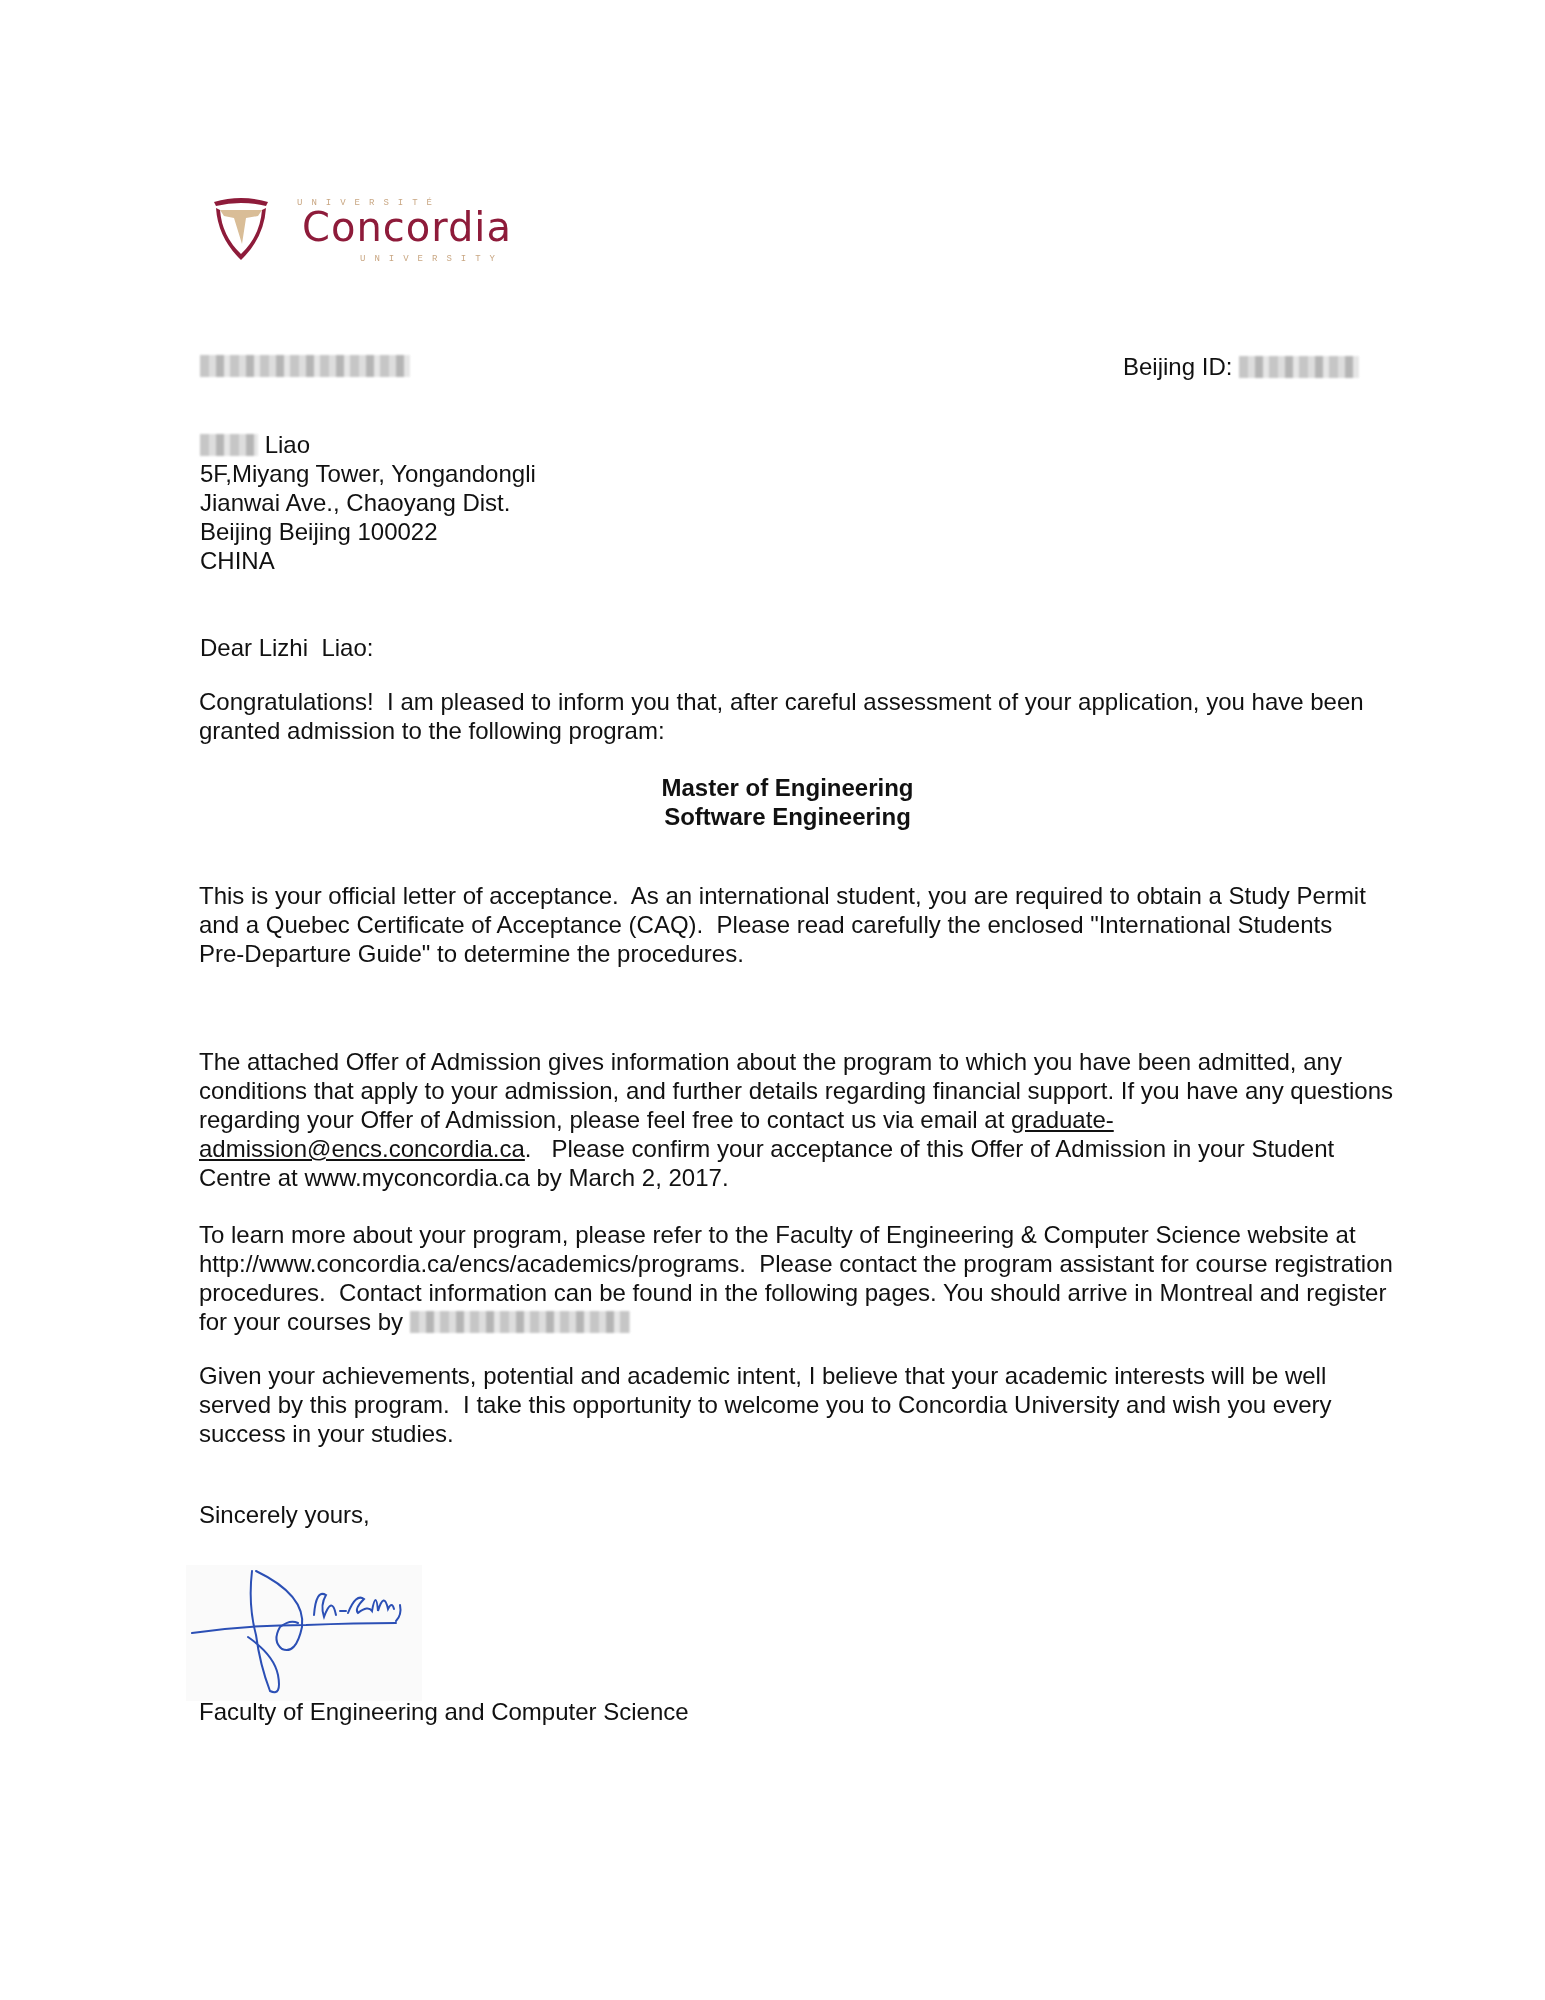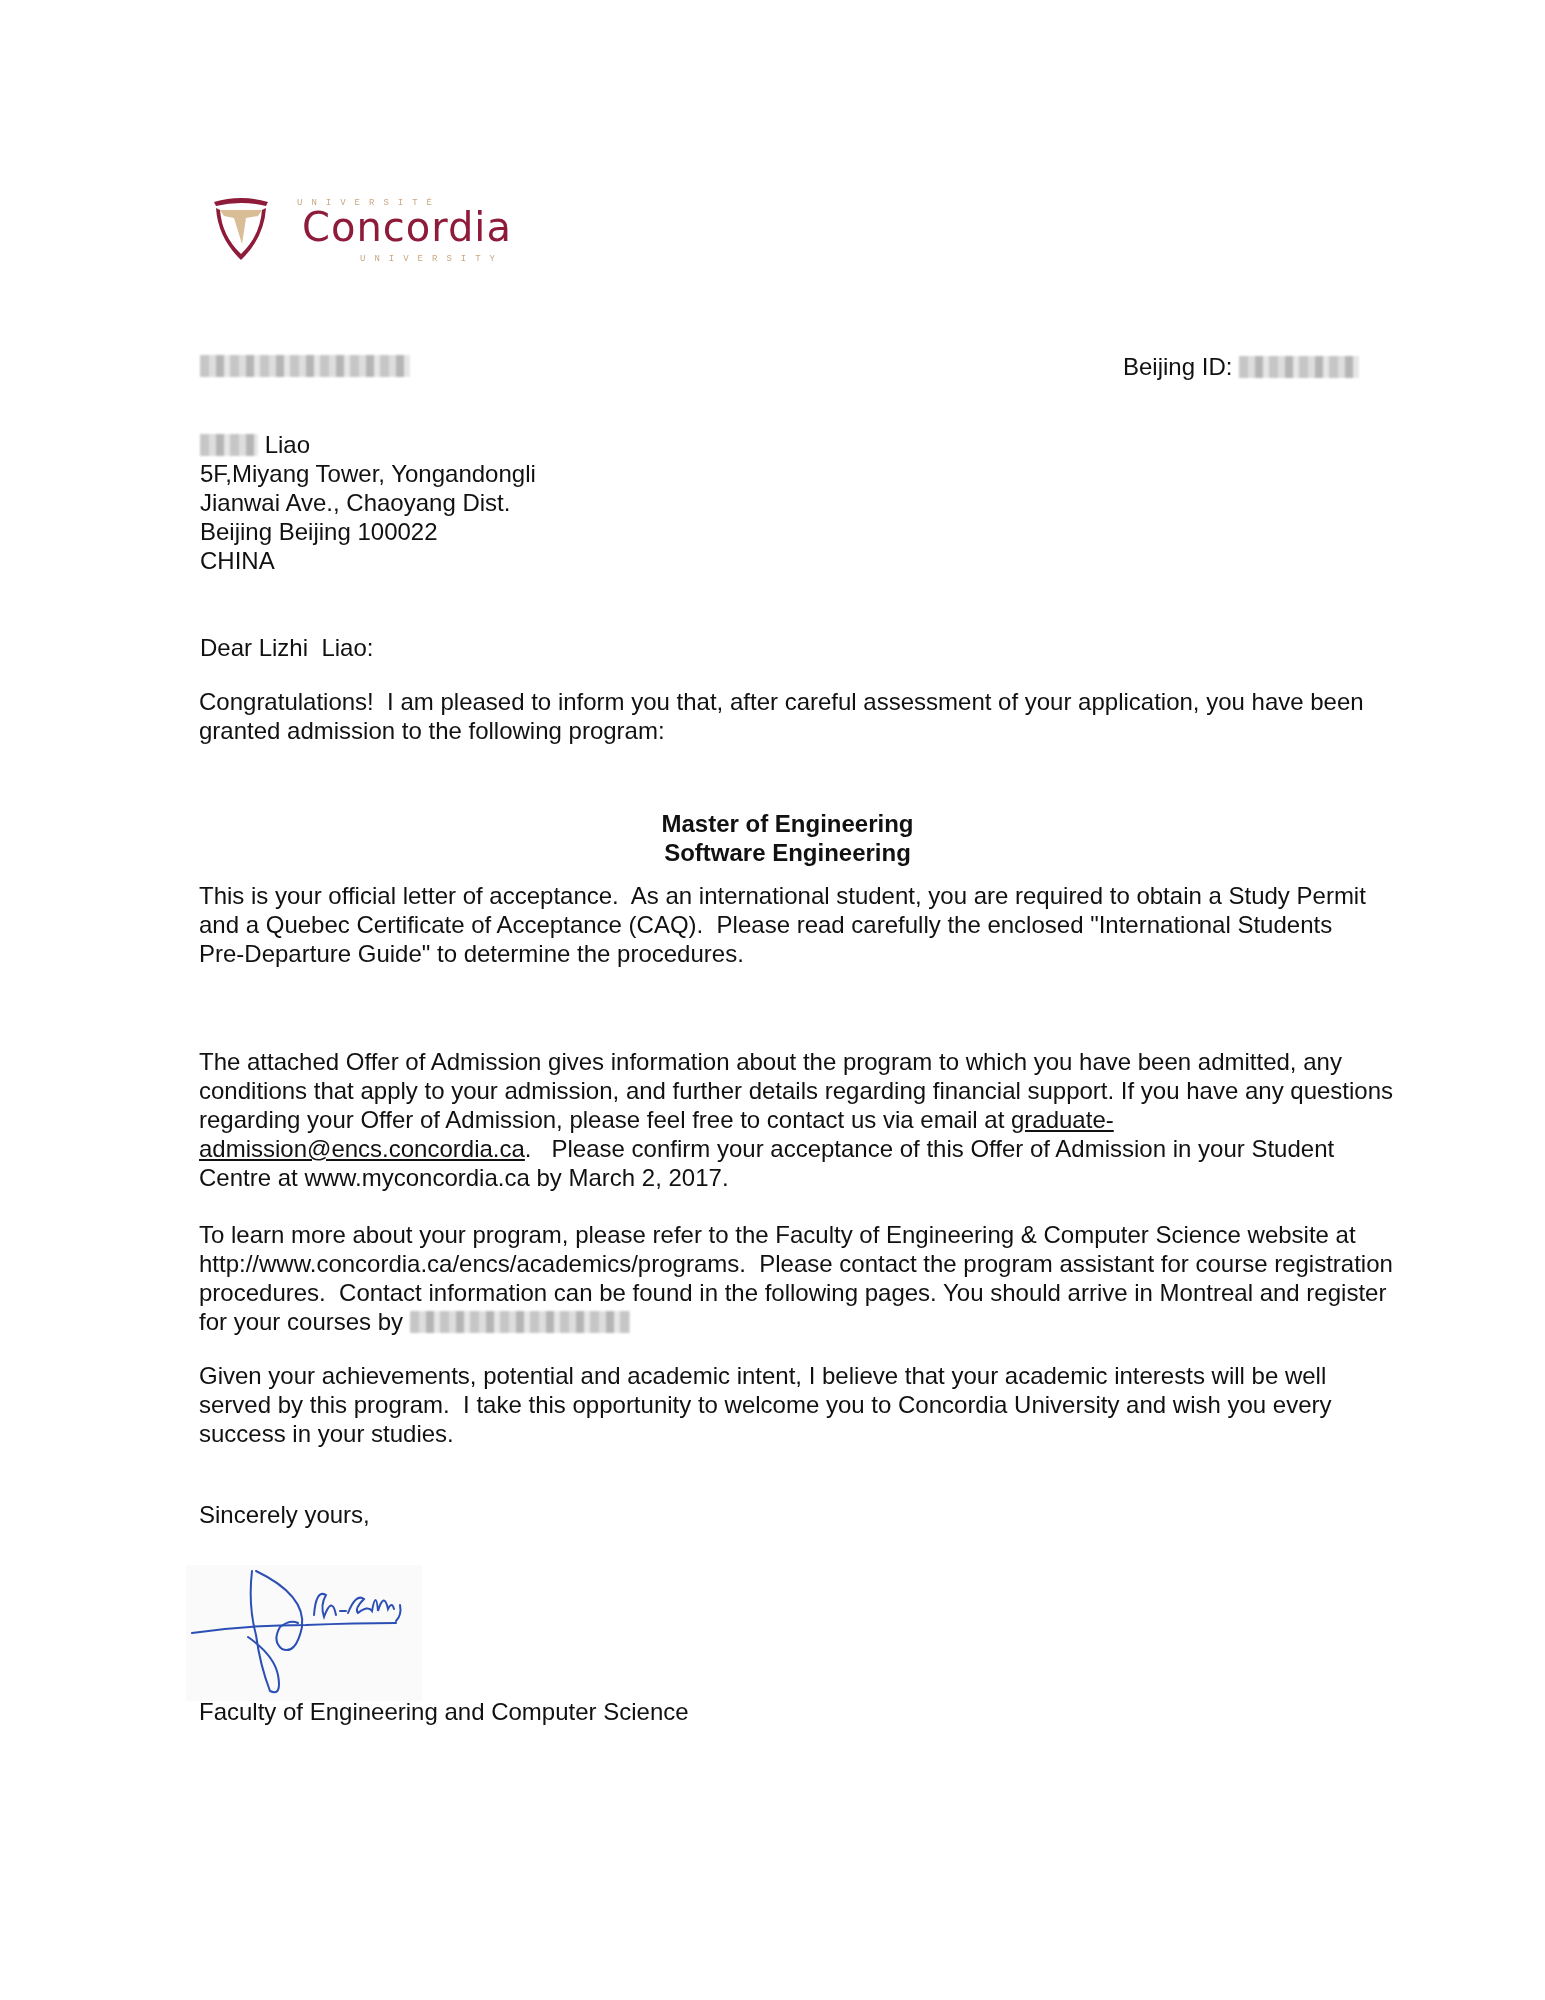--- a/index.html
+++ b/index.html
@@ -47,21 +47,21 @@
   <div>5F,Miyang Tower, Yongandongli</div>
   <div>Jianwai Ave., Chaoyang Dist.</div>
   <div>Beijing Beijing 100022</div>
   <div>CHINA</div>
 </div>
 
 <div class="abs line" style="left:200px; top:633px; white-space:pre;">Dear Lizhi  Liao:</div>
 
 <div class="abs para" style="left:199px; top:687px; width:1200px; white-space:pre-wrap;">Congratulations!  I am pleased to inform you that, after careful assessment of your application, you have been granted admission to the following program:</div>
 
-<div class="abs line center" style="left:200px; top:773px; width:1175px;margin-top:36px;">
+<div class="abs line center" style="left:200px; top:773px; width:1175px;">
   <div>Master of Engineering</div>
   <div>Software Engineering</div>
 </div>
 
 <div class="abs para" style="left:199px; top:881px; width:1180px; white-space:pre-wrap;">This is your official letter of acceptance.  As an international student, you are required to obtain a Study Permit and a Quebec Certificate of Acceptance (CAQ).  Please read carefully the enclosed "International Students Pre-Departure Guide" to determine the procedures.</div>
 
 <div class="abs para" style="left:199px; top:1047px; width:1195px; white-space:pre-wrap;"><span>The attached Offer of Admission gives information about the program to which you have been admitted, any conditions that apply to your admission, and further details regarding financial support. If you have any questions regarding your Offer of Admission, please feel free to contact us via email at </span><u>graduate-admission@encs.concordia.ca</u><span>.   Please confirm your acceptance of this Offer of Admission in your Student Centre at www.myconcordia.ca by March 2, 2017.</span></div>
 
 <div class="abs para" style="left:199px; top:1220px; width:1195px; white-space:pre-wrap;"><span>To learn more about your program, please refer to the Faculty of Engineering &amp; Computer Science website at http://www.concordia.ca/encs/academics/programs.  Please contact the program assistant for course registration procedures.  Contact information can be found in the following pages. You should arrive in Montreal and register for your courses by </span><span class="blur" style="width:220px;"></span></div>
 

